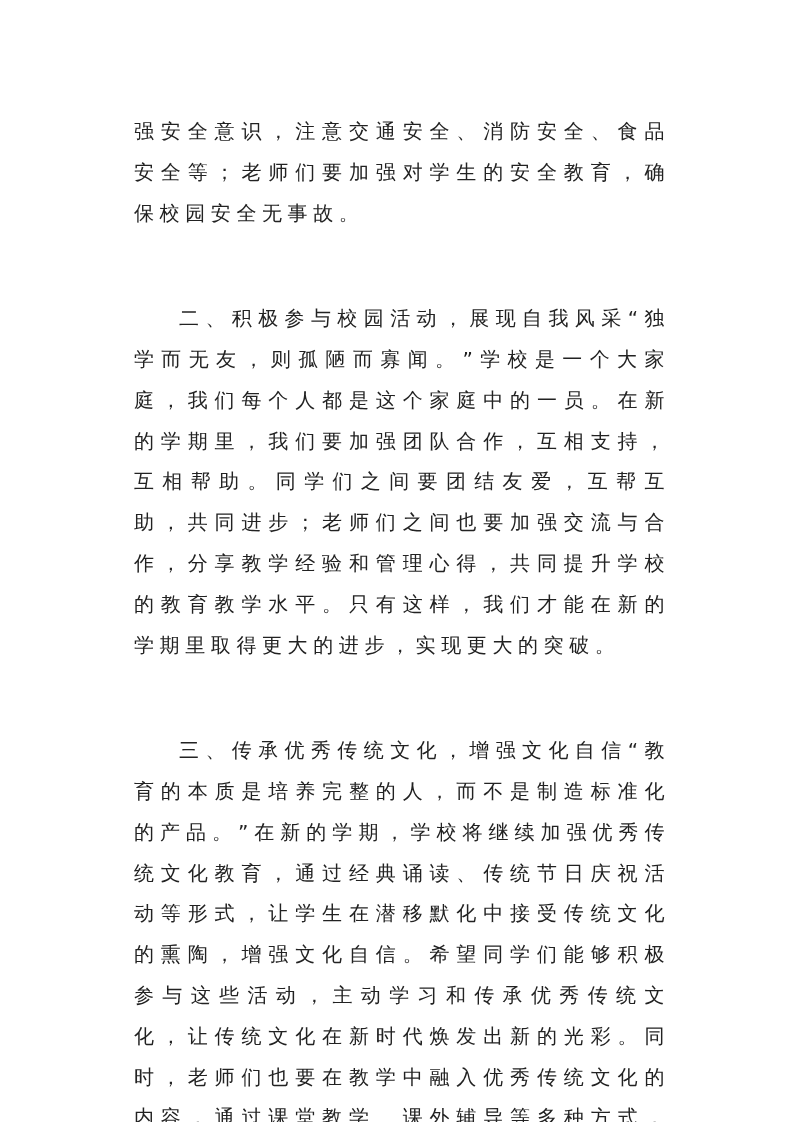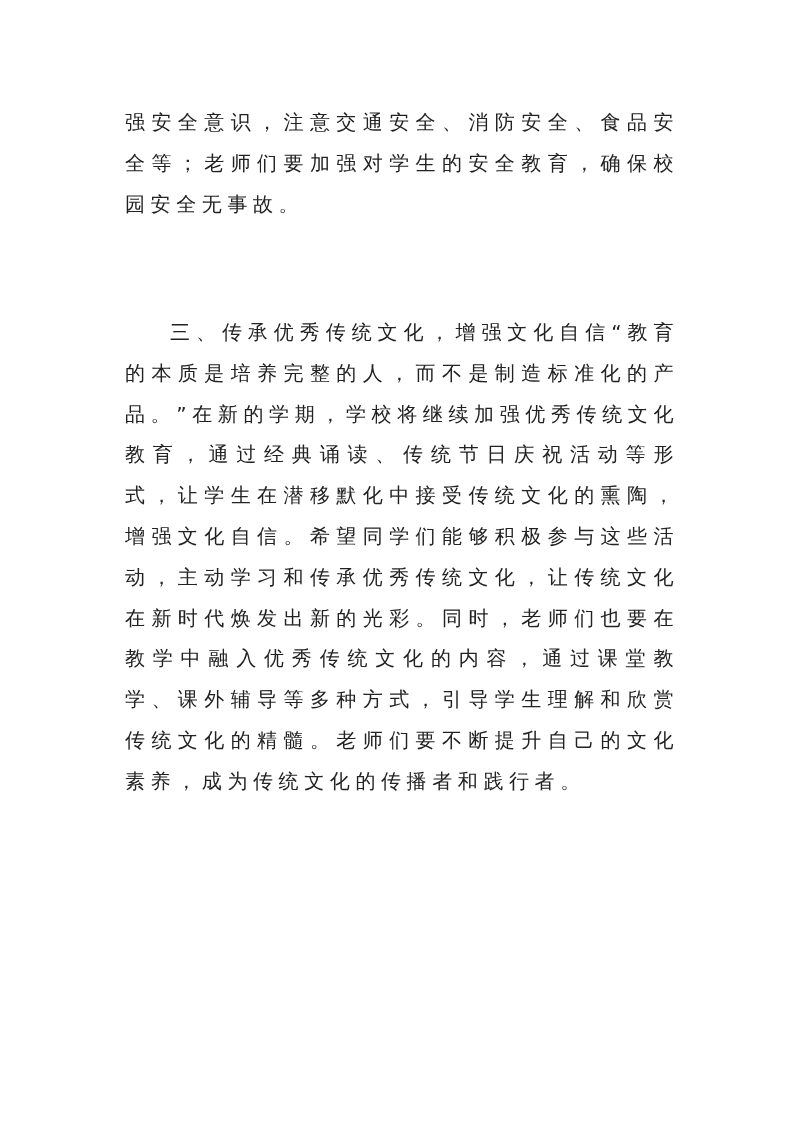--- a/index.html
+++ b/index.html
@@ -8,30 +8,31 @@
     position: absolute;
     left: 122px;
     top: 99px;
     width: 560px;
     font-family: "DejaVu Sans", "Liberation Sans", sans-serif;
     font-size: 20px;
     color: #222222;
     letter-spacing: 5.6px;
   }
   .para {
-    margin: 3px;
+    margin: 12px;
     line-height: 40.8px;
     text-align: justify;
     text-justify: inter-character;
     word-break: break-all;
   }
   .para.indent { text-indent: 45px; }
   .gap { height: 40.8px; }
 </style>
 </head>
 <body>
 
 <div class="page">
   <p class="para">强安全意识，注意交通安全、消防安全、食品安全等；老师们要加强对学生的安全教育，确保校园安全无事故。</p>
   <div class="gap"></div>
+  <p class="para indent">二、积极参与校园活动，展现自我风采“独学而无友，则孤陋而寡闻。”学校是一个大家庭，我们每个人都是这个家庭中的一员。在新的学期里，我们要加强团队合作，互相支持，互相帮助。同学们之间要团结友爱，互帮互助，共同进步；老师们之间也要加强交流与合作，分享教学经验和管理心得，共同提升学校的教育教学水平。只有这样，我们才能在新的学期里取得更大的进步，实现更大的突破。</p>
   <div class="gap"></div>
   <p class="para indent">三、传承优秀传统文化，增强文化自信“教育的本质是培养完整的人，而不是制造标准化的产品。”在新的学期，学校将继续加强优秀传统文化教育，通过经典诵读、传统节日庆祝活动等形式，让学生在潜移默化中接受传统文化的熏陶，增强文化自信。希望同学们能够积极参与这些活动，主动学习和传承优秀传统文化，让传统文化在新时代焕发出新的光彩。同时，老师们也要在教学中融入优秀传统文化的内容，通过课堂教学、课外辅导等多种方式，引导学生理解和欣赏传统文化的精髓。老师们要不断提升自己的文化素养，成为传统文化的传播者和践行者。</p>
 </div>
 
 </body></html>

